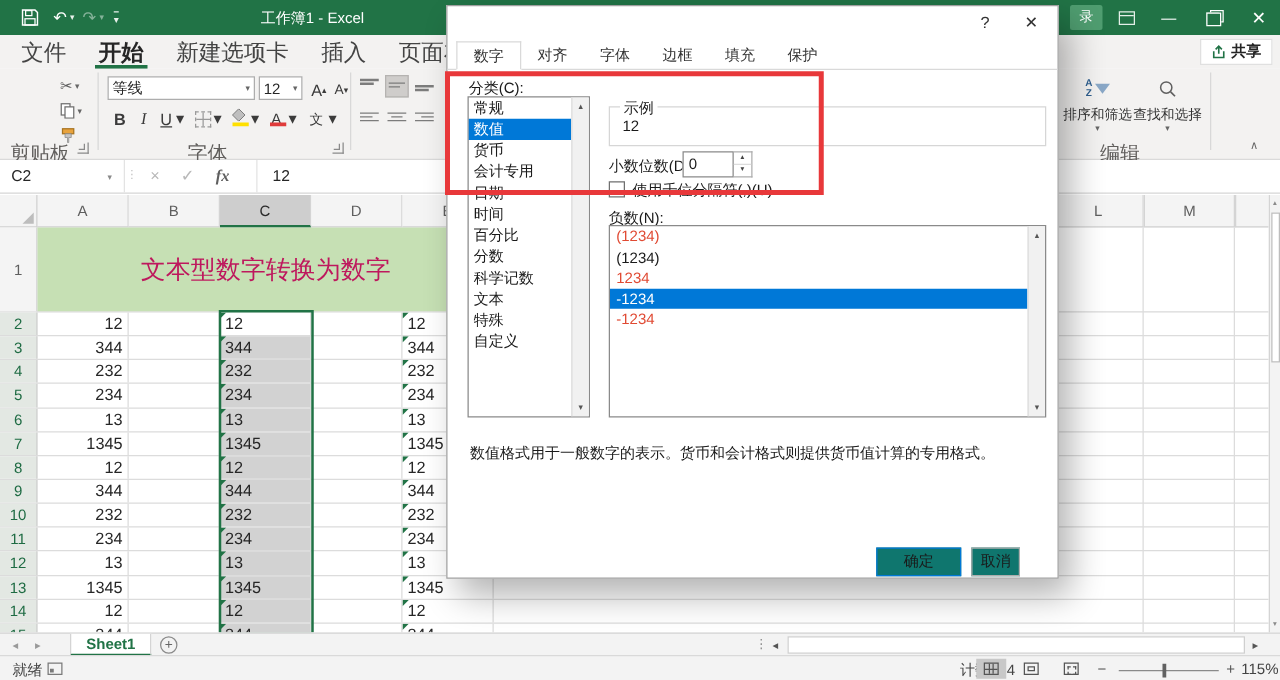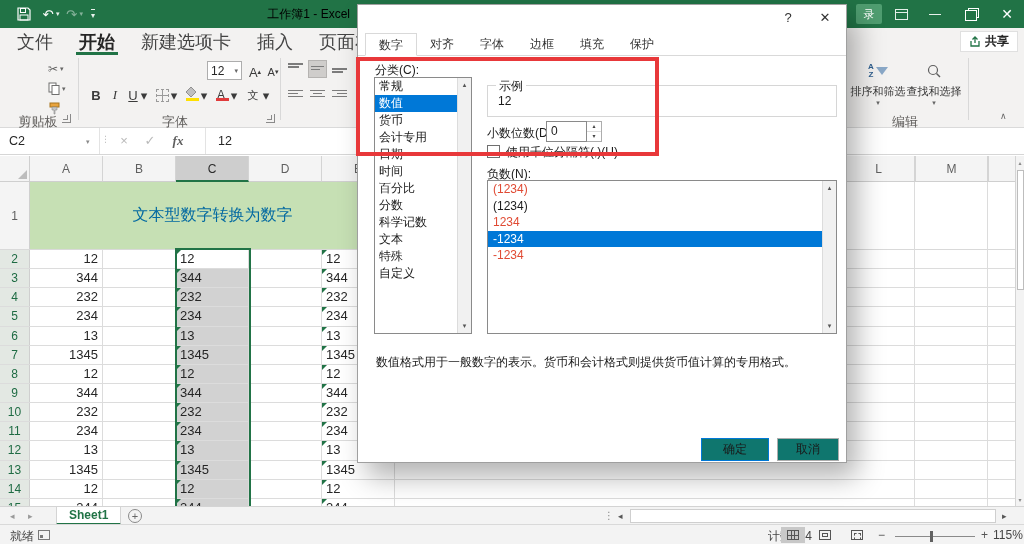--- a/index.html
+++ b/index.html
@@ -5,42 +5,42 @@
   * { margin:0; padding:0; box-sizing:border-box; }
   html,body { width:1024px; height:544px; overflow:hidden;
     font-family:"Liberation Sans","DejaVu Sans",sans-serif; background:#fff; position:relative; }
 
   
   #titlebar { position:absolute; left:0; top:0; width:1024px; height:28px; background:var(--green); color:#fff; }
   .qat { position:absolute; top:0; height:28px; display:flex; align-items:center; color:#fff; }
   .qat-btn { width:24px; height:22px; display:flex; align-items:center; justify-content:center; font-size:13px; }
   .qat-caret { font-size:7px; margin-left:-4px; opacity:.9; }
   .dim { opacity:.45; }
-  #win-title { position:absolute; left:150px; top:0; width:200px; height:28px; line-height:28px; text-align:right; font-size:12px; color:#000000; }
+  #win-title { position:absolute; left:150px; top:0; width:200px; height:28px; line-height:28px; text-align:center; font-size:12px; color:#ffffff; }
   #signin-badge { position:absolute; left:856px; top:4px; width:26px; height:20px; background:#4f9d70; border-radius:2px; color:#fff; font-size:11px; line-height:20px; text-align:center; }
   .winctl { position:absolute; top:0; width:30px; height:28px; display:flex; align-items:center; justify-content:center; font-size:12px; color:#fff; }
   .ribdisp { width:13px; height:11px; border:1px solid #e4efe8; position:relative; }
   .ribdisp::after { content:""; position:absolute; left:0; top:2px; width:11px; height:1px; background:#e4efe8; }
   .restore-box { width:10px; height:9px; border:1px solid #fff; position:relative; background:var(--green); }
   .restore-box::before { content:""; position:absolute; left:2px; top:-3px; width:9px; height:8px; border:1px solid #fff; }
   .restore-box::after { content:""; position:absolute; left:-1px; top:-1px; width:10px; height:9px; background:var(--green); border:1px solid #fff; }
 
   
   #tabrow { position:absolute; left:0; top:28px; width:1024px; height:27px; background:#f3f2f1; }
   #ribbon-tabs { display:flex; height:27px; align-items:stretch; padding-left:4px; }
   .rtab { padding:0 13px; font-size:18px; color:#444; display:flex; align-items:center; position:relative; }
   .rtab.active { font-weight:bold; color:#262626; }
   .rtab.active::after { content:""; position:absolute; left:10px; right:10px; bottom:0; height:3px; background:var(--green); }
   #share-btn { position:absolute; right:6px; top:3px; height:21px; padding:0 8px; background:#fff; border:1px solid #e0e0e0;
     display:flex; align-items:center; gap:4px; font-size:12px; color:#262626; font-weight:bold; }
 
   
   #ribbon { position:absolute; left:0; top:55px; width:1024px; height:73px; background:#f3f2f1; border-bottom:1px solid #dadada; }
   .gsep { position:absolute; top:3px; height:62px; width:1px; background:#d8d8d8; }
-  .grp-label { position:absolute; top:58px; font-size:13px; color:#605e5c; text-align:center; }
+  .grp-label { position:absolute; top:58px; font-size:16px; color:#605e5c; }
   .launcher { position:absolute; top:59px; width:9px; height:9px; border-right:1px solid #8a8a8a; border-bottom:1px solid #8a8a8a; }
   .launcher::before { content:""; position:absolute; right:2px; bottom:2px; width:4px; height:4px; border-right:1px solid #8a8a8a; border-bottom:1px solid #8a8a8a; }
   #paste-btn { position:absolute; left:6px; top:3px; width:40px; height:58px; text-align:center; font-size:11.5px; color:#333; }
   .mini-btn { position:absolute; left:48px; width:26px; height:17px; font-size:12px; color:#5f5f5f; display:flex; align-items:center; gap:2px; }
   .caret { font-size:7px; color:#666; }
   .combo { position:absolute; top:6px; height:19px; background:#fff; border:1px solid #adadad; font-size:12px; color:#262626;
     display:flex; align-items:center; justify-content:space-between; padding:0 3px; }
   .fbtn { position:absolute; top:30px; height:20px; display:flex; align-items:center; justify-content:center; font-size:13px; color:#3b3b3b; }
   .u-line { text-decoration:underline; }
   .color-bar { position:absolute; left:2px; bottom:2px; width:13px; height:3px; }
@@ -68,21 +68,21 @@
   #col-headers { position:absolute; left:0; top:0; height:26px; display:flex; }
   .corner { width:30px; height:26px; background:#f4f4f4; border-right:1px solid #cfcfcf; border-bottom:1px solid #cfcfcf; position:relative; }
   .corner::after { content:""; position:absolute; right:2px; bottom:2px; border-left:9px solid transparent; border-bottom:9px solid #bdbdbd; }
   .chead { width:73px; height:26px; background:#f4f4f4; border-right:1px solid #d4d4d4; border-bottom:1px solid #cfcfcf;
     font-size:12px; color:#5f5f5f; text-align:center; line-height:26px; }
   .chead.sel { background:#cecece; border-bottom:2px solid var(--green); color:#2b2b2b; }
   .rhead { position:absolute; top:0; width:73px; height:26px; background:#f4f4f4; border-right:1px solid #d4d4d4; border-left:1px solid #d4d4d4; border-bottom:1px solid #cfcfcf; font-size:12px; color:#5f5f5f; text-align:center; line-height:26px; }
   #row1 { position:absolute; left:0; top:26px; width:1015px; height:68px; border-bottom:1px solid #d9d9d9; display:flex; }
   .rowhead { width:30px; background:#f4f4f4; border-right:1px solid #cfcfcf; font-size:12px; color:#5f5f5f; display:flex; align-items:center; justify-content:center; flex:none; }
   .rowhead.selr { background:#e3e8e3; color:#1e6b43; }
-  #row1-cell { width:365px; background:var(--row1); display:flex; align-items:center; justify-content:center; font-size:16px; color:#0369a1; flex:none; }
+  #row1-cell { width:365px; background:var(--row1); display:flex; align-items:center; justify-content:center; font-size:20px; color:#be185d; flex:none; }
   #grid-rows { position:absolute; left:0; top:94px; width:1015px; }
   .grow { display:flex; height:19.15px; border-bottom:1px solid #dcdcdc; }
   .grow .rowhead { border-bottom:0; }
   .cell { width:73px; flex:none; border-right:1px solid #dcdcdc; font-size:13px; color:#262626; line-height:18px; padding:0 4px; position:relative; overflow:hidden; white-space:nowrap; }
   .cell.num { text-align:right; }
   .cell.txt { text-align:left; }
   .cell.csel { background:var(--selgray); }
   .cell.csel.activecell { background:#fff; }
   .tri { position:absolute; left:0; top:0; width:0; height:0; border-top:5px solid var(--green); border-right:5px solid transparent; }
   #range-border { position:absolute; left:175px; top:92px; width:76px; height:260px; border:2px solid var(--green); pointer-events:none; }
@@ -136,21 +136,21 @@
   #chk-box { position:absolute; left:129px; top:140px; width:13px; height:13px; border:1px solid #6f6f6f; background:#fff; }
   #chk-label { position:absolute; left:148px; top:139px; }
   #neg-label { position:absolute; left:129px; top:161px; }
   #neg-list { position:absolute; left:129px; top:175px; width:350px; height:154px; border:1px solid #8a8a8a; background:#fff; }
   .neg { height:16.5px; line-height:16.5px; padding-left:5px; color:#1a1a1a; }
   .neg.red { color:var(--negred); }
   .neg.sel { background:var(--blue); color:#fff; }
   #dlg-desc { position:absolute; left:18px; top:348px; width:458px; line-height:1.6; }
   .dlg-btn { position:absolute; top:433px; height:23px; background:#0f766e; text-align:center; line-height:21px; }
   #ok-btn { left:343px; width:68px; border:1px solid var(--blue); }
-  #cancel-btn { left:419px; width:62px; border:1px solid #adadad; }
+  #cancel-btn { left:419px; width:39px; border:1px solid #adadad; }
 </style>
 </head>
 <body>
 
 <div id="titlebar">
   <div class="qat" style="left:12px;">
     <div class="qat-btn">
       <svg width="14" height="14" viewBox="0 0 14 14">
           <path d="M1 1 h10 l2 2 v10 h-12 z" fill="none" stroke="#fff" stroke-width="1.2"></path>
           <rect x="3.5" y="1.5" width="5" height="4" fill="none" stroke="#fff"></rect>
@@ -210,20 +210,24 @@
   <div class="mini-btn" style="top:45px;">
     <svg width="13" height="13" viewBox="0 0 13 13">
         <rect x="2" y="1" width="9" height="4" fill="#e8a33d" stroke="#a8741f"></rect>
         <path d="M4 5 h5 v3 h-2 v4 h-1 v-4 h-2 z" fill="#c5c5c5" stroke="#8a8a8a" stroke-width="0.6"></path>
       </svg>
   </div>
   <div class="grp-label" style="left:8px;width:60px;">剪贴板</div>
   <div class="launcher" style="left:62px;"></div>
   <div class="gsep" style="left:78px;"></div>
 
+  <div class="combo" style="left:86px;width:118px;">
+    <span>等线</span>
+    <span class="caret">▾</span>
+  </div>
   <div class="combo" style="left:207px;width:35px;">
     <span>12</span>
     <span class="caret">▾</span>
   </div>
   <div class="fbtn" style="left:246px;top:7px;width:18px;">
       <span>A</span>
       <span style="font-size:7px;vertical-align:top;">▴</span>
     </div>
   <div class="fbtn" style="left:264px;top:7px;width:18px;">
       <span style="font-size:11px;">A</span>

